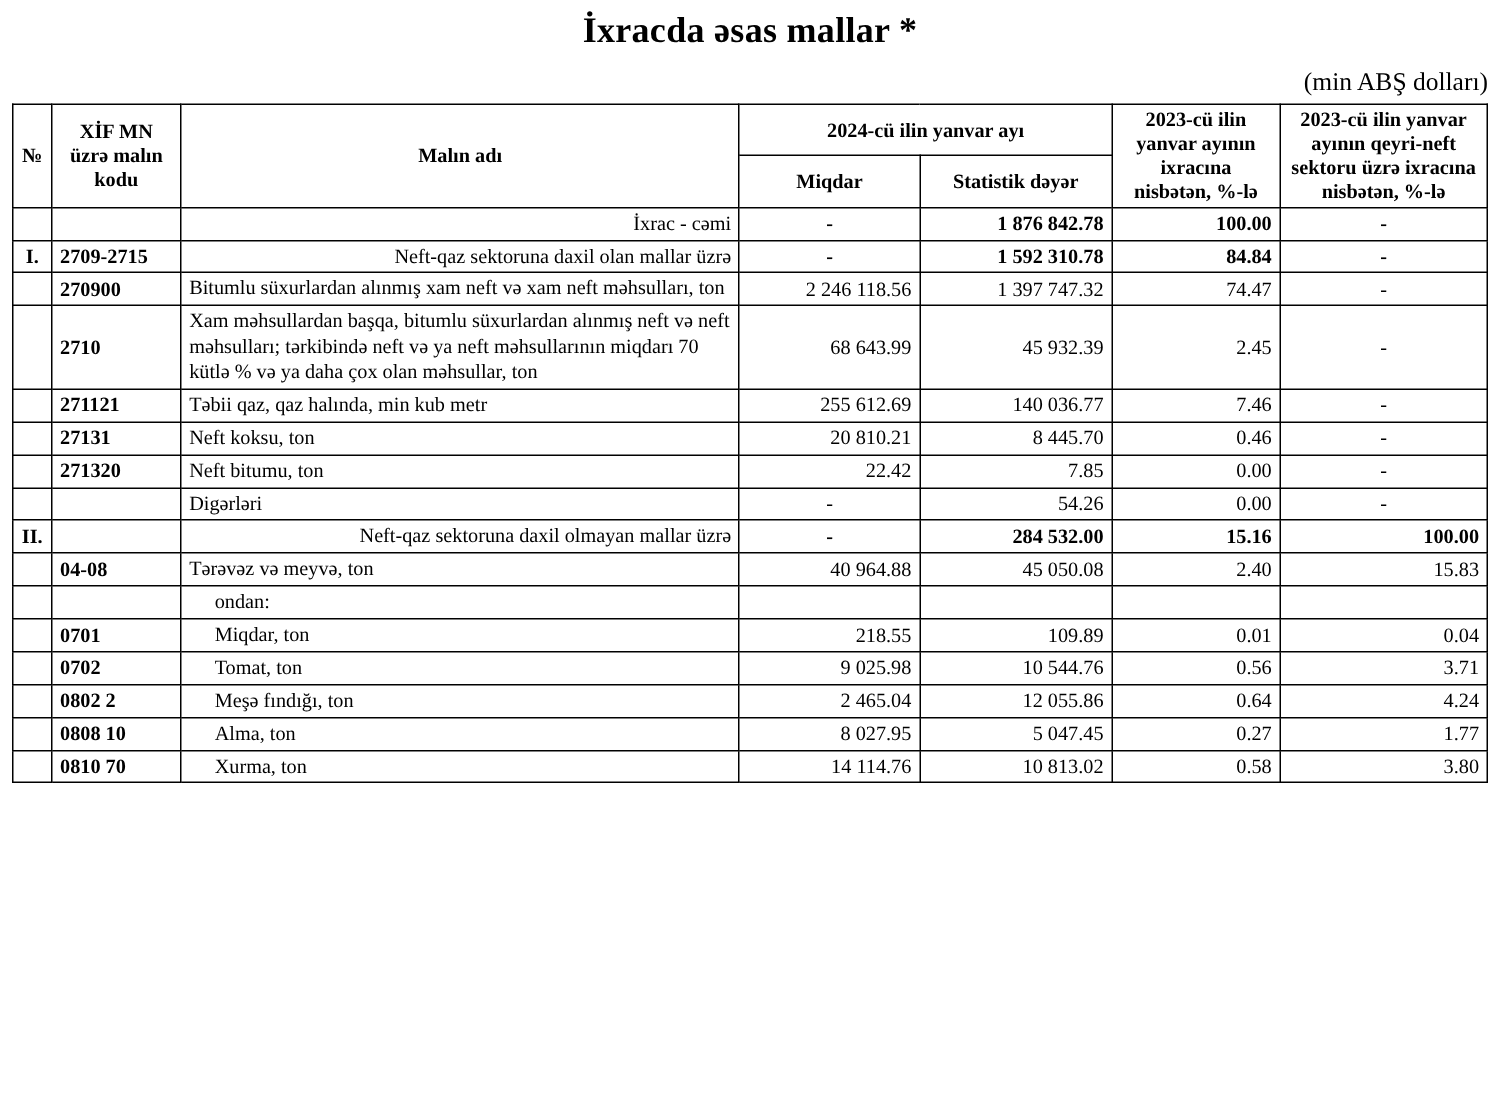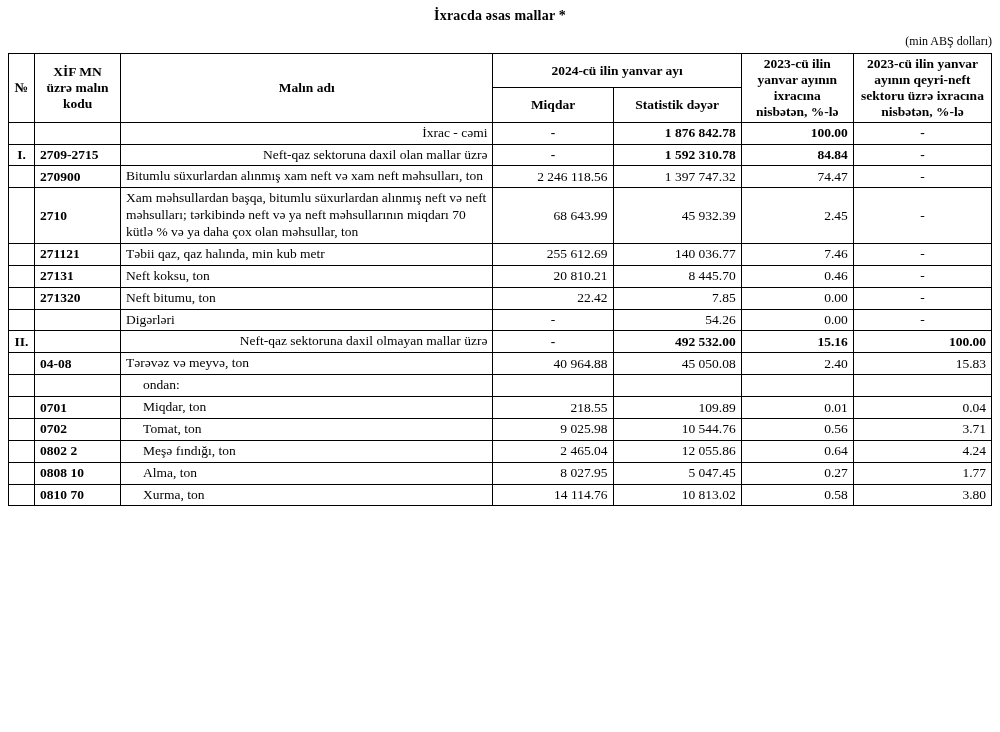--- a/index.html
+++ b/index.html
@@ -17,27 +17,27 @@
   }
   .page {
     width: 1000px;
     height: 732px;
     position: relative;
     box-sizing: border-box;
   }
   .doc-title {
     text-align: center;
     font-weight: bold;
-    font-size: 14px;
+    font-size: 24px;
     padding-top: 8px;
     letter-spacing: 0.2px;
   }
   .unit-note {
     text-align: right;
-    font-size: 12px;
+    font-size: 17px;
     padding-right: 8px;
     padding-top: 10px;
     padding-bottom: 4px;
   }
   table.main {
     border-collapse: collapse;
     width: 984px;
     margin-left: 8px;
     table-layout: fixed;
     font-size: 13.5px;
@@ -214,21 +214,21 @@
           <td class="c-num dash">-</td>
           <td class="c-num">54.26</td>
           <td class="c-num">0.00</td>
           <td class="c-num dash">-</td>
         </tr>
         <tr class="row-section">
           <td class="c-no">II.</td>
           <td class="c-code"></td>
           <td class="c-name center-bold">Neft-qaz sektoruna daxil olmayan mallar üzrə</td>
           <td class="c-num dash">-</td>
-          <td class="c-num">492 532.00</td>
+          <td class="c-num">284 532.00</td>
           <td class="c-num">15.16</td>
           <td class="c-num">100.00</td>
         </tr>
         <tr>
           <td class="c-no"></td>
           <td class="c-code">04-08</td>
           <td class="c-name">Tərəvəz və meyvə, ton</td>
           <td class="c-num">40 964.88</td>
           <td class="c-num">45 050.08</td>
           <td class="c-num">2.40</td>

